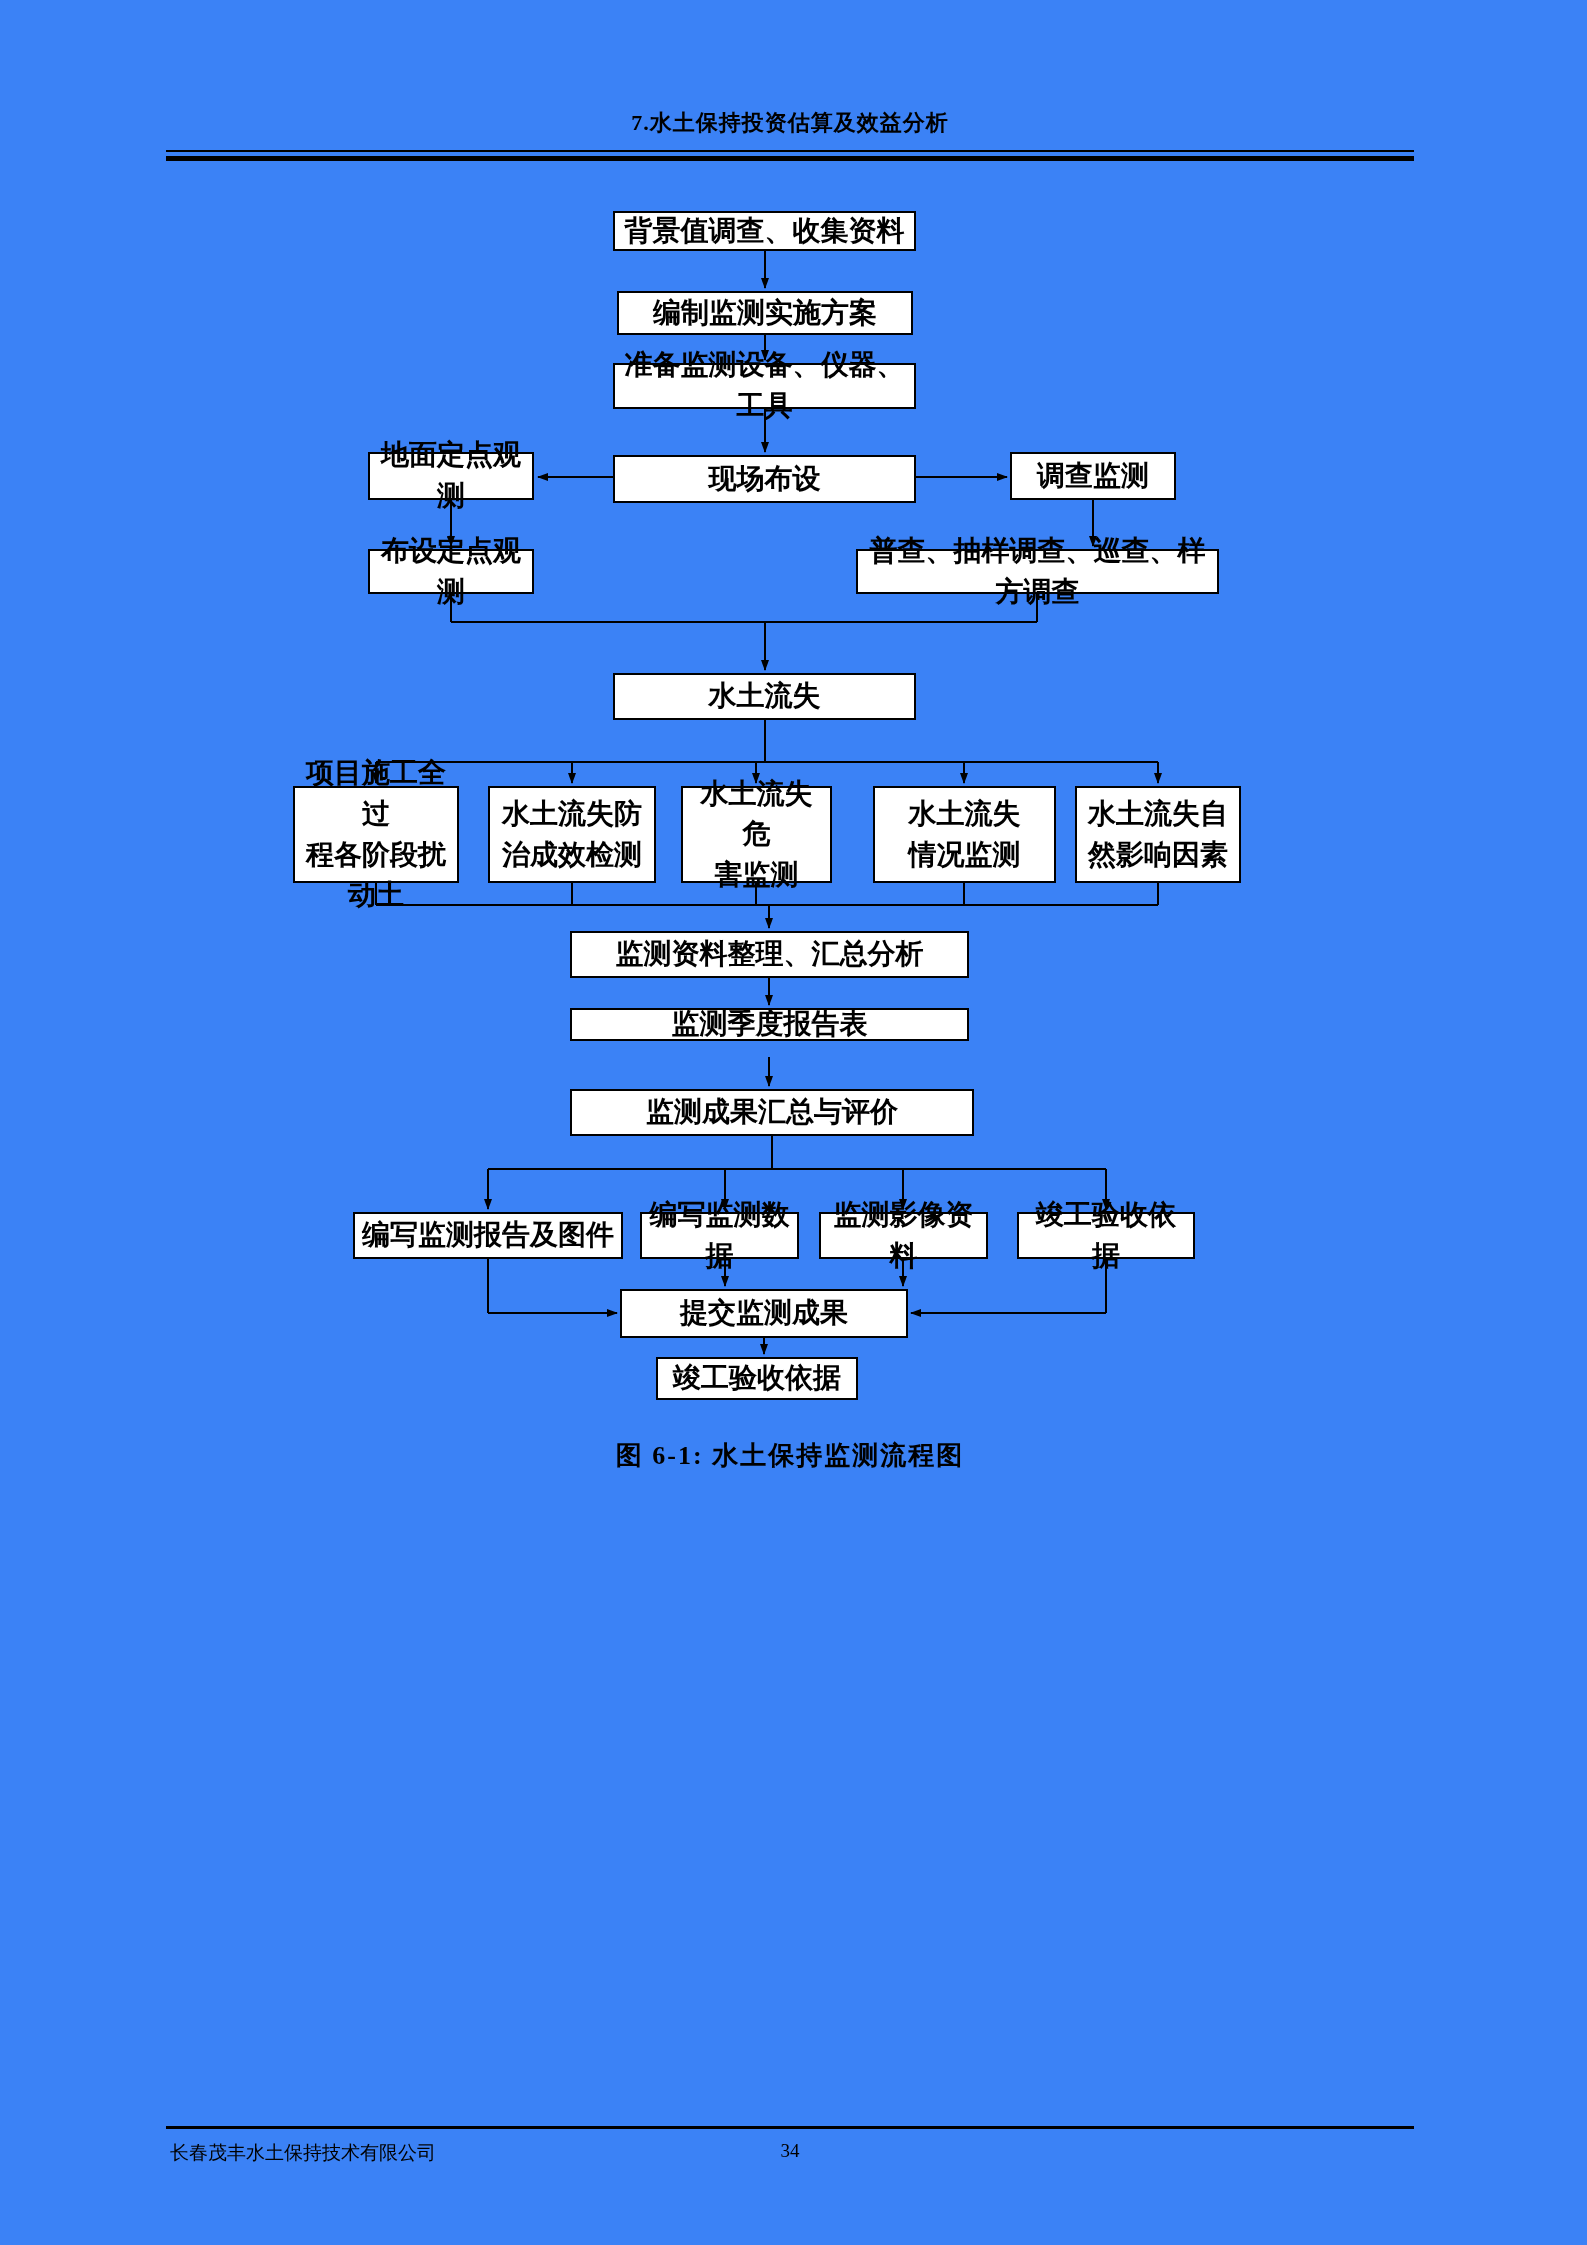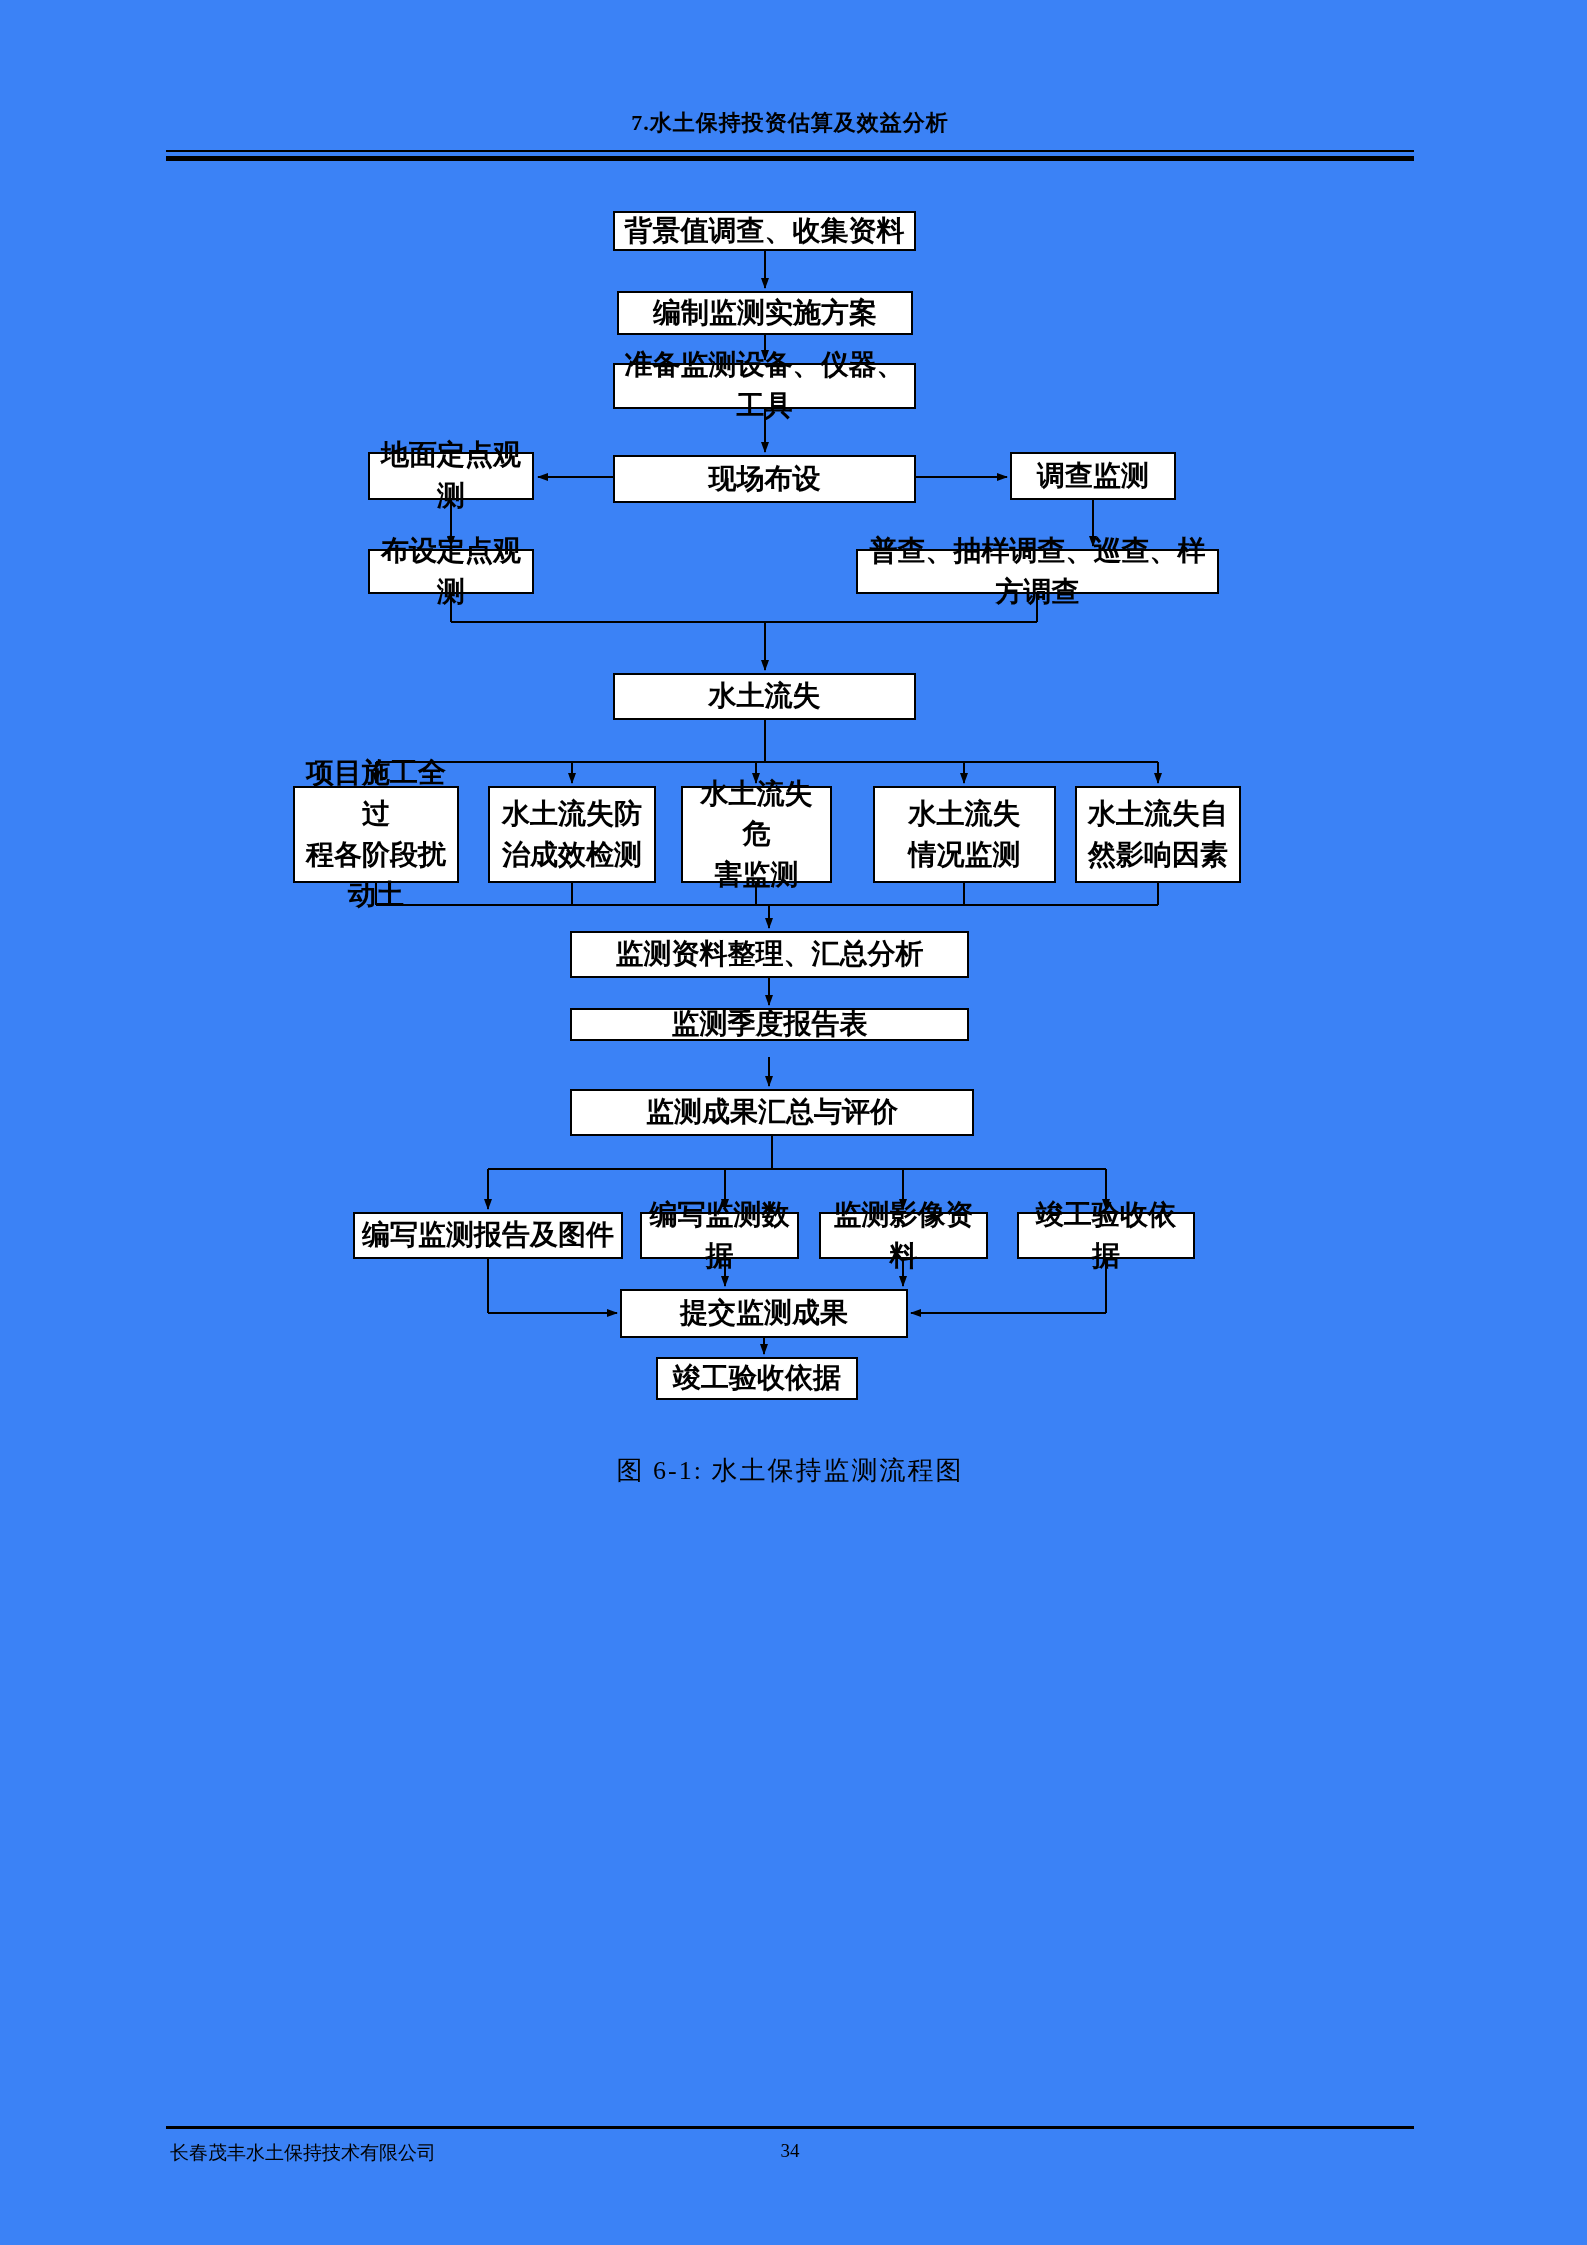--- a/index.html
+++ b/index.html
@@ -47,23 +47,22 @@
     font-weight: bold;
     line-height: 1.45;
     padding: 2px 6px;
     white-space: pre-line;
   }
   .caption {
     position: absolute;
     left: 166px; top: 1438px; width: 1248px;
     text-align: center;
     font-size: 26px;
-    font-weight: normal;
+    font-weight: bold;
     letter-spacing: 2px;
-    margin-top: 15px;
   }
   .ftr-rule {
     position: absolute;
     left: 166px; top: 2126px; width: 1248px;
     height: 0;
     border-top: 3px solid #000;
   }
   .ftr-company {
     position: absolute;
     left: 170px; top: 2140px;

